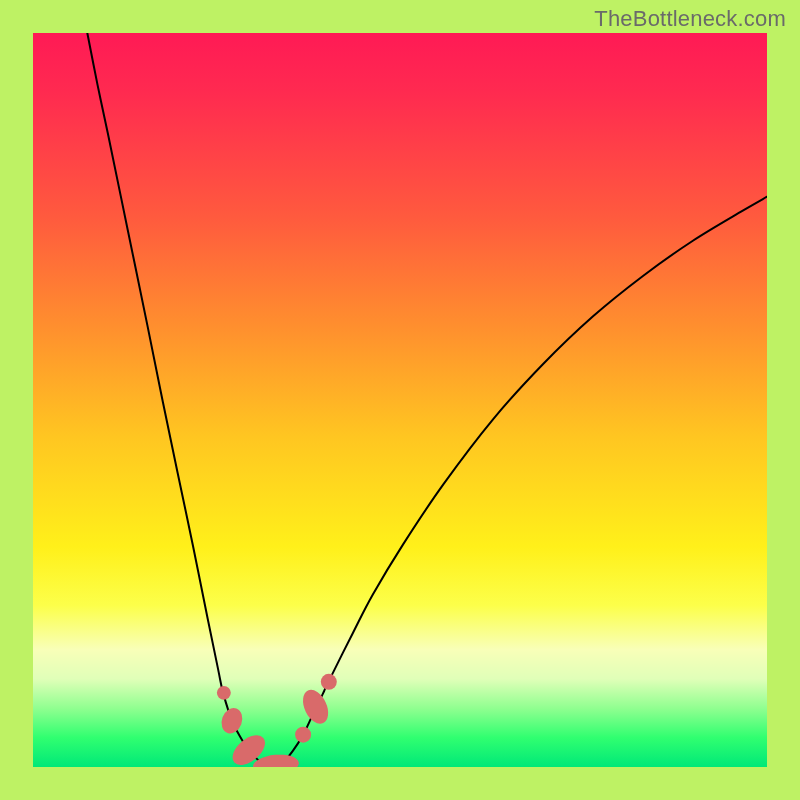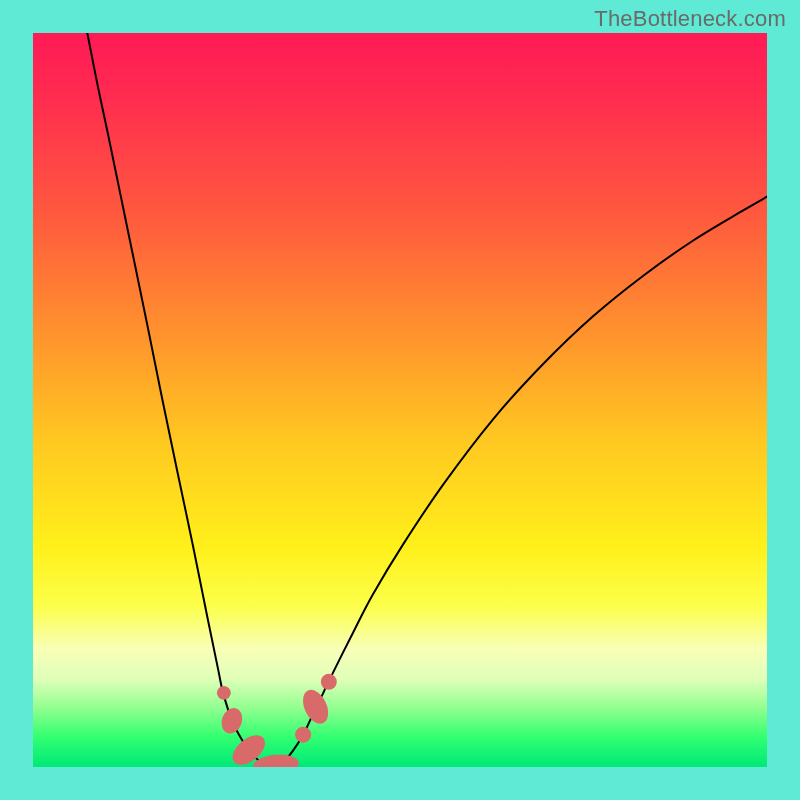--- a/index.html
+++ b/index.html
@@ -8,21 +8,21 @@
     width: 800px;
     height: 800px;
     background: #000;
     overflow: hidden;
     font-family: Arial, Helvetica, sans-serif;
   }
   .frame {
     position: absolute;
     left: 0; top: 0;
     width: 800px; height: 800px;
-    background: #5eead4;
+    background: #bef264;
     text-align: center;
   }
   .plot {
     position: absolute;
     left: 33px;
     top: 33px;
     width: 734px;
     height: 734px;
     overflow: hidden;
   }

